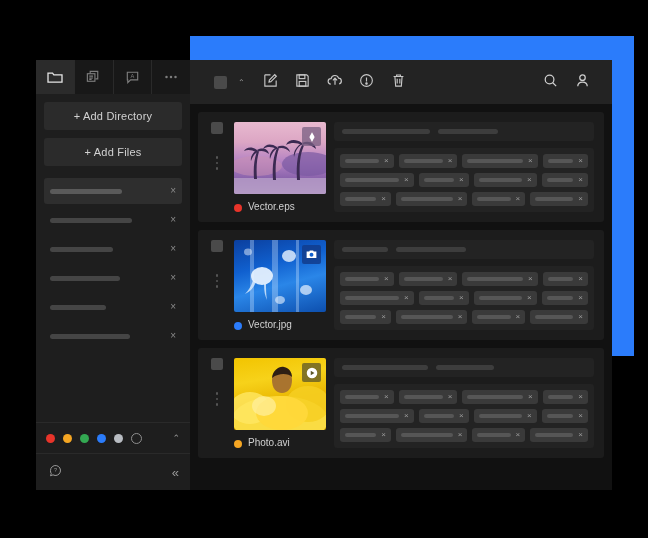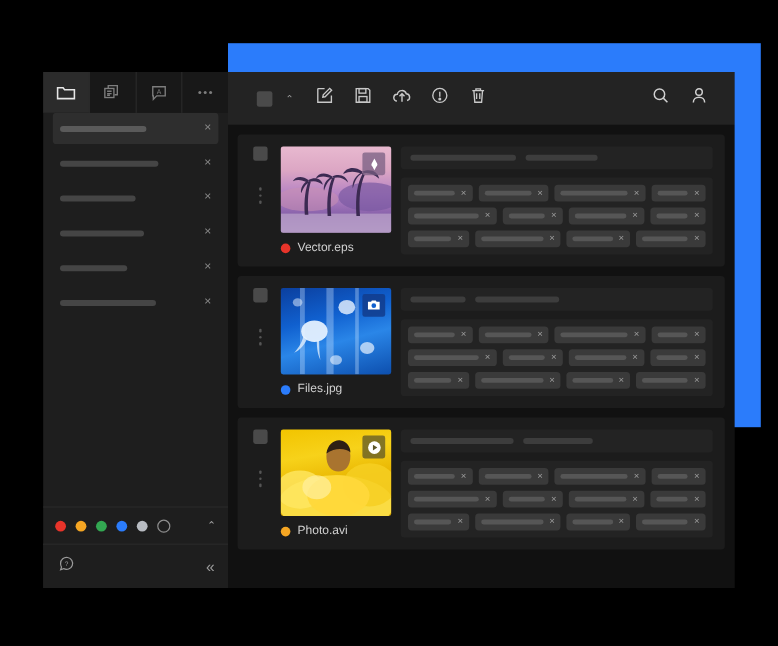--- a/index.html
+++ b/index.html
@@ -57,21 +57,21 @@
        box-sizing:border-box;}
   .row-left{width:18px;display:flex;flex-direction:column;align-items:center;flex:0 0 auto;}
   .row-check{width:12px;height:12px;background:#4a4a4a;border-radius:2px;cursor:pointer;}
   .row-grip{margin-top:22px;display:flex;flex-direction:column;gap:3px;cursor:grab;}
   .grip-dot{width:2.5px;height:2.5px;border-radius:50%;background:#555;}
 
   .thumb-wrap{width:92px;flex:0 0 auto;display:flex;flex-direction:column;}
   .thumb{position:relative;width:92px;height:72px;border-radius:2px;overflow:hidden;cursor:pointer;}
   .badge{position:absolute;right:5px;top:5px;width:19px;height:19px;border-radius:2px;
          display:flex;align-items:center;justify-content:center;}
-  .fname{display:flex;align-items:center;gap:6px;margin-top:7px;}
+  .fname{display:flex;align-items:flex-end;gap:6px;margin-top:7px;}
   .fdot{width:8px;height:8px;border-radius:50%;flex:0 0 auto;}
   .fname span{color:#d0d0d0;font-size:10px;white-space:nowrap;}
 
   .row-right{flex:1 1 auto;display:flex;flex-direction:column;gap:7px;min-width:0;}
   .hdr-box{background:#232323;border-radius:3px;height:24px;display:flex;
            align-items:center;padding:0 8px;gap:8px;}
   .hdr-bar{height:5px;border-radius:3px;background:#3d3d3d;}
   .tags-box{background:#232323;border-radius:3px;flex:1 1 auto;padding:6px;
             display:flex;flex-direction:column;gap:5px;justify-content:center;}
   .tag-row{display:flex;gap:5px;}
@@ -123,20 +123,24 @@
         <span>
           <svg width="18" height="18" viewBox="0 0 18 18" fill="#7d7d7d">
             <circle cx="4.5" cy="9" r="1.25"></circle>
               <circle cx="9" cy="9" r="1.25"></circle>
               <circle cx="13.5" cy="9" r="1.25"></circle>
           </svg>
         </span>
       </div>
     </div>
 
+    <div class="lp-buttons">
+      <div class="lp-btn">+ Add Directory</div>
+      <div class="lp-btn">+ Add Files</div>
+    </div>
 
     <div class="lp-list" id="lp-list">
         <div class="lp-row sel">
           <div class="lp-bar" style="width: 72px;"></div>
           <span class="lp-x">×</span>
         </div>
         <div class="lp-row">
           <div class="lp-bar" style="width: 82px;"></div>
           <span class="lp-x">×</span>
         </div>
@@ -375,21 +379,21 @@
                   <ellipse cx="14" cy="12" rx="4" ry="3.4" opacity=".5"></ellipse>
                 </g>
               </svg><div class="badge" style="background: rgba(18, 60, 140, 0.85);">
                 <svg width="13" height="13" viewBox="0 0 16 16" fill="#fff">
                   <path d="M6 3h4l.8 1.3H14v8H2v-8h3.2z"></path>
                   <circle cx="8" cy="8.3" r="2.4" fill="#1060cf"></circle>
                 </svg>
               </div></div>
             <div class="fname">
               <span class="fdot" style="background: rgb(43, 124, 251);"></span>
-              <span>Files.jpg</span>
+              <span>Vector.jpg</span>
             </div>
           </div>
           <div class="row-right">
             <div class="hdr-box">
               <div class="hdr-bar" style="width: 46px;"></div>
               <div class="hdr-bar" style="width: 70px;"></div>
             </div>
             <div class="tags-box">
               <div class="tag-row">
                 <div class="tag" style="width: 52px;">

